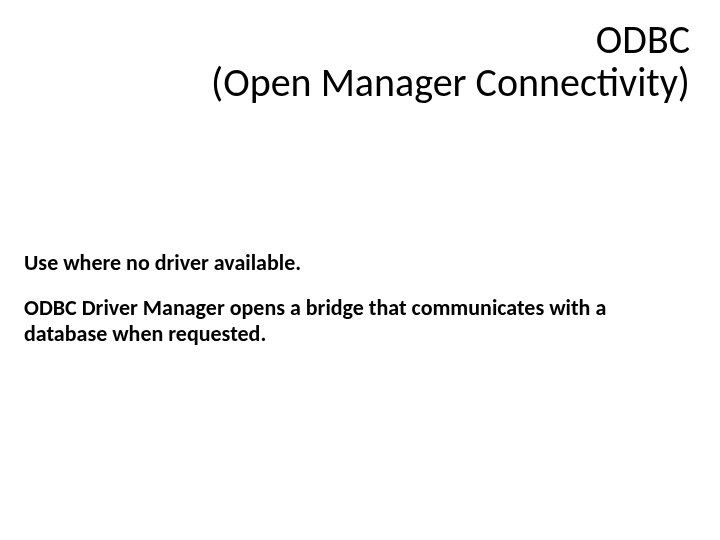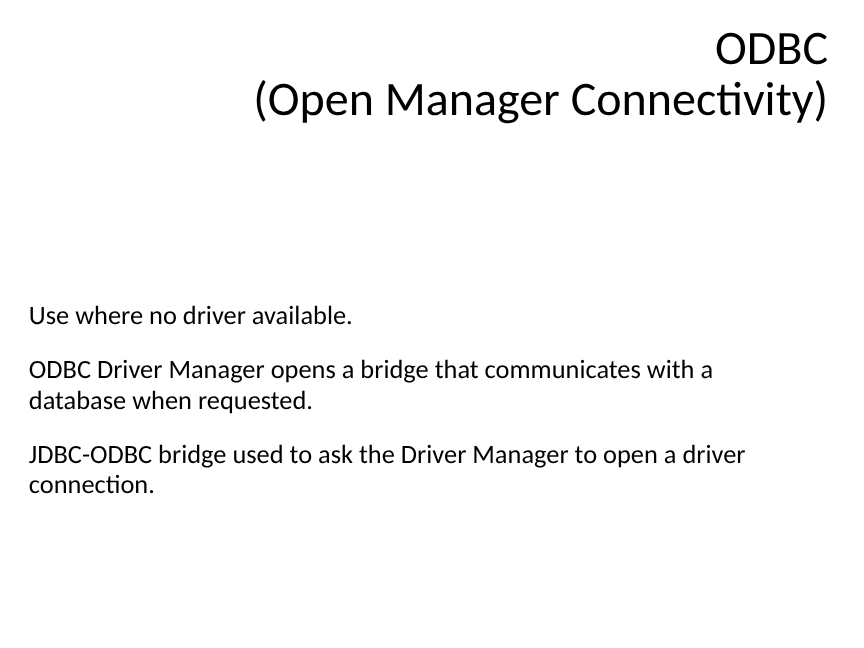--- a/index.html
+++ b/index.html
@@ -32,32 +32,31 @@
   .body-block {
     position: absolute;
     top: 250px;
     left: 24px;
     right: 40px;
     font-size: 22px;
     line-height: 1.15;
   }
   .body-block p {
     margin: 0 0 20px 0;
-    font-weight: 400;
+    font-weight: 700;
   }
 </style>
 </head>
 <body>
 
 <div class="slide">
 
   <div class="title-block">
     <div>ODBC</div>
     <div>(Open Manager Connectivity)</div>
   </div>
 
   <div class="body-block">
     <p>Use where no driver available.</p>
     <p>ODBC Driver Manager opens a bridge that communicates with a database when requested.</p>
-    <p>JDBC-ODBC bridge used to ask the Driver Manager to open a driver connection.</p>
   </div>
 
 </div>
 
 </body></html>

